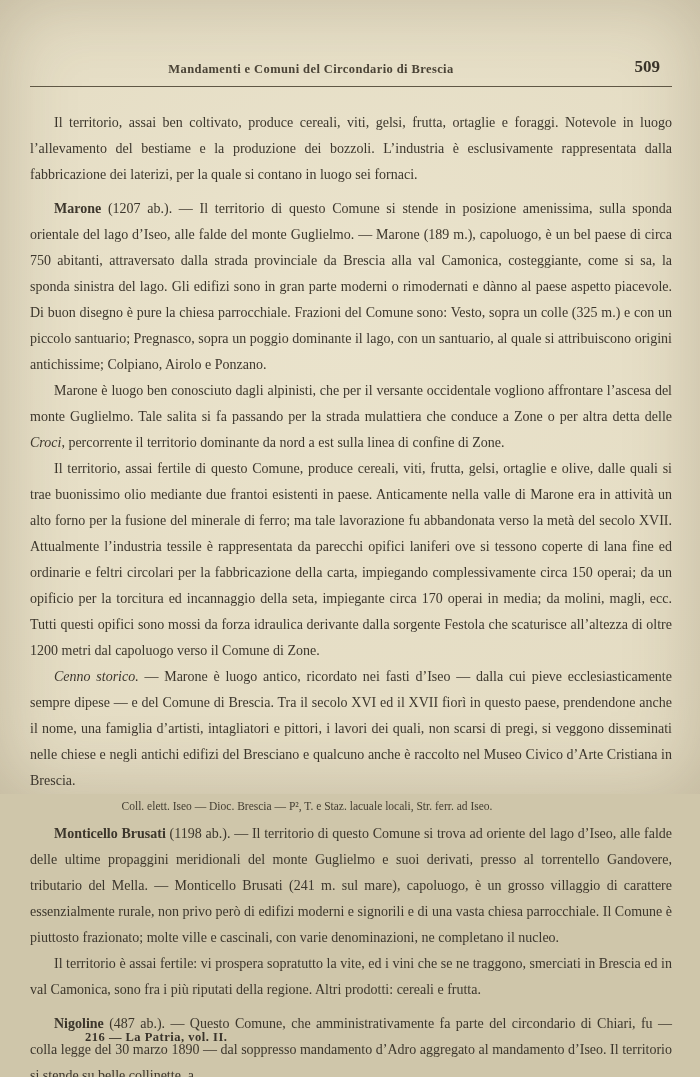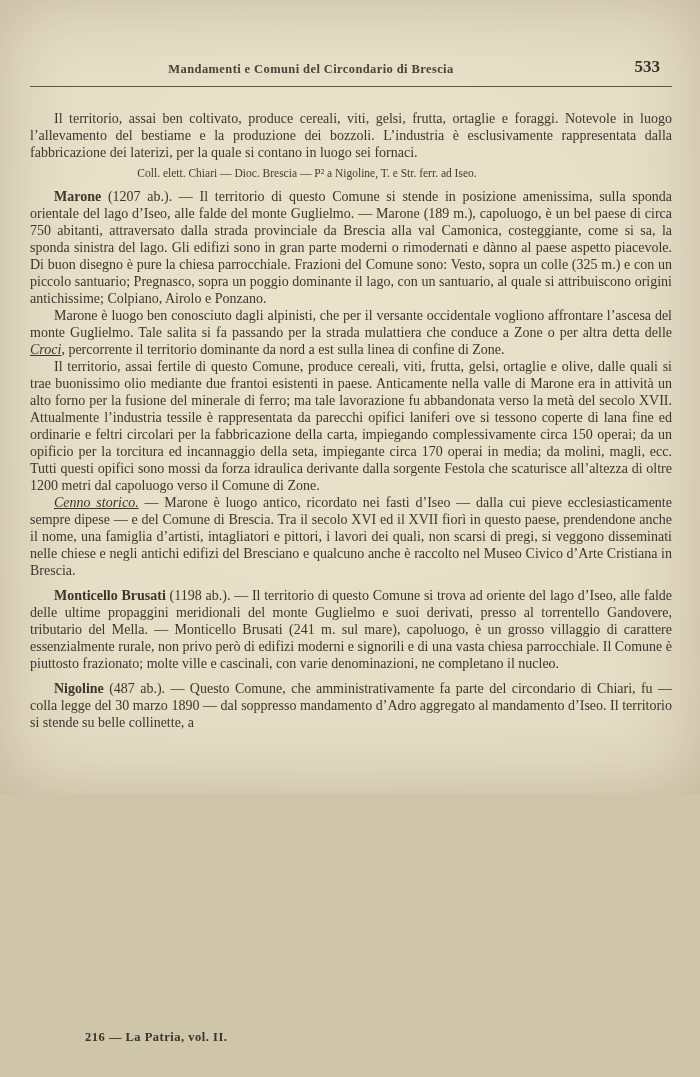--- a/index.html
+++ b/index.html
@@ -25,50 +25,51 @@
     position: absolute; right: 12px; top: -5px;
     font-size: 17px; font-weight: bold; color: #3a342a;
   }
   .head-rule { height: 0; border-bottom: 1px solid #5f5745; margin-top: 9px; }
   .page-body {
     position: absolute; top: 110px; left: 30px; width: 642px;
     hyphens: auto; -webkit-hyphens: auto;
   }
   .para {
     margin: 0; text-align: justify; text-indent: 24px;
-    font-size: 14px; line-height: 17px; color: #3c362c;
+    font-size: 14px; line-height: 26px; color: #3c362c;
   }
   .space-before { margin-top: 8px; }
   .note {
     margin: 6px 0 7px; text-align: center; padding-right: 88px;
     font-size: 11.5px; line-height: 13px; color: #433d31;
   }
   .b { font-weight: bold; }
-  .i { font-style: italic; text-decoration: underline; }
+  .i { font-style: italic; }
   .page-footer {
     position: absolute; left: 85px; top: 1030px;
     font-size: 12.5px; letter-spacing: 0.3px; color: #39332a;
   }
   .page-footer .b { letter-spacing: 0.5px; }
 </style>
 </head>
 <body>
 
 <div class="page">
   <header class="running-head">
     <div class="running-head-title">Mandamenti e Comuni del Circondario di Brescia</div>
-    <div class="page-number">533</div>
+    <div class="page-number">509</div>
     <div class="head-rule"></div>
   </header>
 
   <main class="page-body">
       <p class="para"><span>Il territorio, assai ben coltivato, produce cereali, viti, gelsi, frutta, ortaglie e foraggi. Notevole in luogo l’allevamento del bestiame e la produzione dei bozzoli. L’industria è esclusivamente rappresentata dalla fabbricazione dei laterizi, per la quale si contano in luogo sei fornaci.</span></p>
-      <p class="note"><span>Coll. elett. Chiari — Dioc. Brescia — P² a Nigoline, T. e Str. ferr. ad Iseo.</span></p>
       <p class="para space-before"><span class="b">Marone</span><span> (1207 ab.). — Il territorio di questo Comune si stende in posizione amenissima, sulla sponda orientale del lago d’Iseo, alle falde del monte Guglielmo. — Marone (189 m.), capoluogo, è un bel paese di circa 750 abitanti, attraversato dalla strada provinciale da Brescia alla val Camonica, costeggiante, come si sa, la sponda sinistra del lago. Gli edifizi sono in gran parte moderni o rimodernati e dànno al paese aspetto piacevole. Di buon disegno è pure la chiesa parrocchiale. Frazioni del Comune sono: Vesto, sopra un colle (325 m.) e con un piccolo santuario; Pregnasco, sopra un poggio dominante il lago, con un santuario, al quale si attribuiscono origini antichissime; Colpiano, Airolo e Ponzano.</span></p>
       <p class="para"><span>Marone è luogo ben conosciuto dagli alpinisti, che per il versante occidentale vogliono affrontare l’ascesa del monte Guglielmo. Tale salita si fa passando per la strada mulattiera che conduce a Zone o per altra detta delle </span><span class="i">Croci</span><span>, percorrente il territorio dominante da nord a est sulla linea di confine di Zone.</span></p>
       <p class="para"><span>Il territorio, assai fertile di questo Comune, produce cereali, viti, frutta, gelsi, ortaglie e olive, dalle quali si trae buonissimo olio mediante due frantoi esistenti in paese. Anticamente nella valle di Marone era in attività un alto forno per la fusione del minerale di ferro; ma tale lavorazione fu abbandonata verso la metà del secolo XVII. Attualmente l’industria tessile è rappresentata da parecchi opifici laniferi ove si tessono coperte di lana fine ed ordinarie e feltri circolari per la fabbricazione della carta, impiegando complessivamente circa 150 operai; da un opificio per la torcitura ed incannaggio della seta, impiegante circa 170 operai in media; da molini, magli, ecc. Tutti questi opifici sono mossi da forza idraulica derivante dalla sorgente Festola che scaturisce all’altezza di oltre 1200 metri dal capoluogo verso il Comune di Zone.</span></p>
       <p class="para"><span class="i">Cenno storico.</span><span> — Marone è luogo antico, ricordato nei fasti d’Iseo — dalla cui pieve ecclesiasticamente sempre dipese — e del Comune di Brescia. Tra il secolo XVI ed il XVII fiorì in questo paese, prendendone anche il nome, una famiglia d’artisti, intagliatori e pittori, i lavori dei quali, non scarsi di pregi, si veggono disseminati nelle chiese e negli antichi edifizi del Bresciano e qualcuno anche è raccolto nel Museo Civico d’Arte Cristiana in Brescia.</span></p>
+      <p class="note"><span>Coll. elett. Iseo — Dioc. Brescia — P², T. e Staz. lacuale locali, Str. ferr. ad Iseo.</span></p>
       <p class="para space-before"><span class="b">Monticello Brusati</span><span> (1198 ab.). — Il territorio di questo Comune si trova ad oriente del lago d’Iseo, alle falde delle ultime propaggini meridionali del monte Guglielmo e suoi derivati, presso al torrentello Gandovere, tributario del Mella. — Monticello Brusati (241 m. sul mare), capoluogo, è un grosso villaggio di carattere essenzialmente rurale, non privo però di edifizi moderni e signorili e di una vasta chiesa parrocchiale. Il Comune è piuttosto frazionato; molte ville e cascinali, con varie denominazioni, ne completano il nucleo.</span></p>
+      <p class="para"><span>Il territorio è assai fertile: vi prospera sopratutto la vite, ed i vini che se ne traggono, smerciati in Brescia ed in val Camonica, sono fra i più riputati della regione. Altri prodotti: cereali e frutta.</span></p>
       <p class="para space-before"><span class="b">Nigoline</span><span> (487 ab.). — Questo Comune, che amministrativamente fa parte del circondario di Chiari, fu — colla legge del 30 marzo 1890 — dal soppresso mandamento d’Adro aggregato al mandamento d’Iseo. Il territorio si stende su belle collinette, a</span></p>
     </main>
 
   <footer class="page-footer"><span class="b">216 — </span><span class="b">La Patria</span><span class="b">, vol. II.</span></footer>
 </div>
 
 </body></html>

